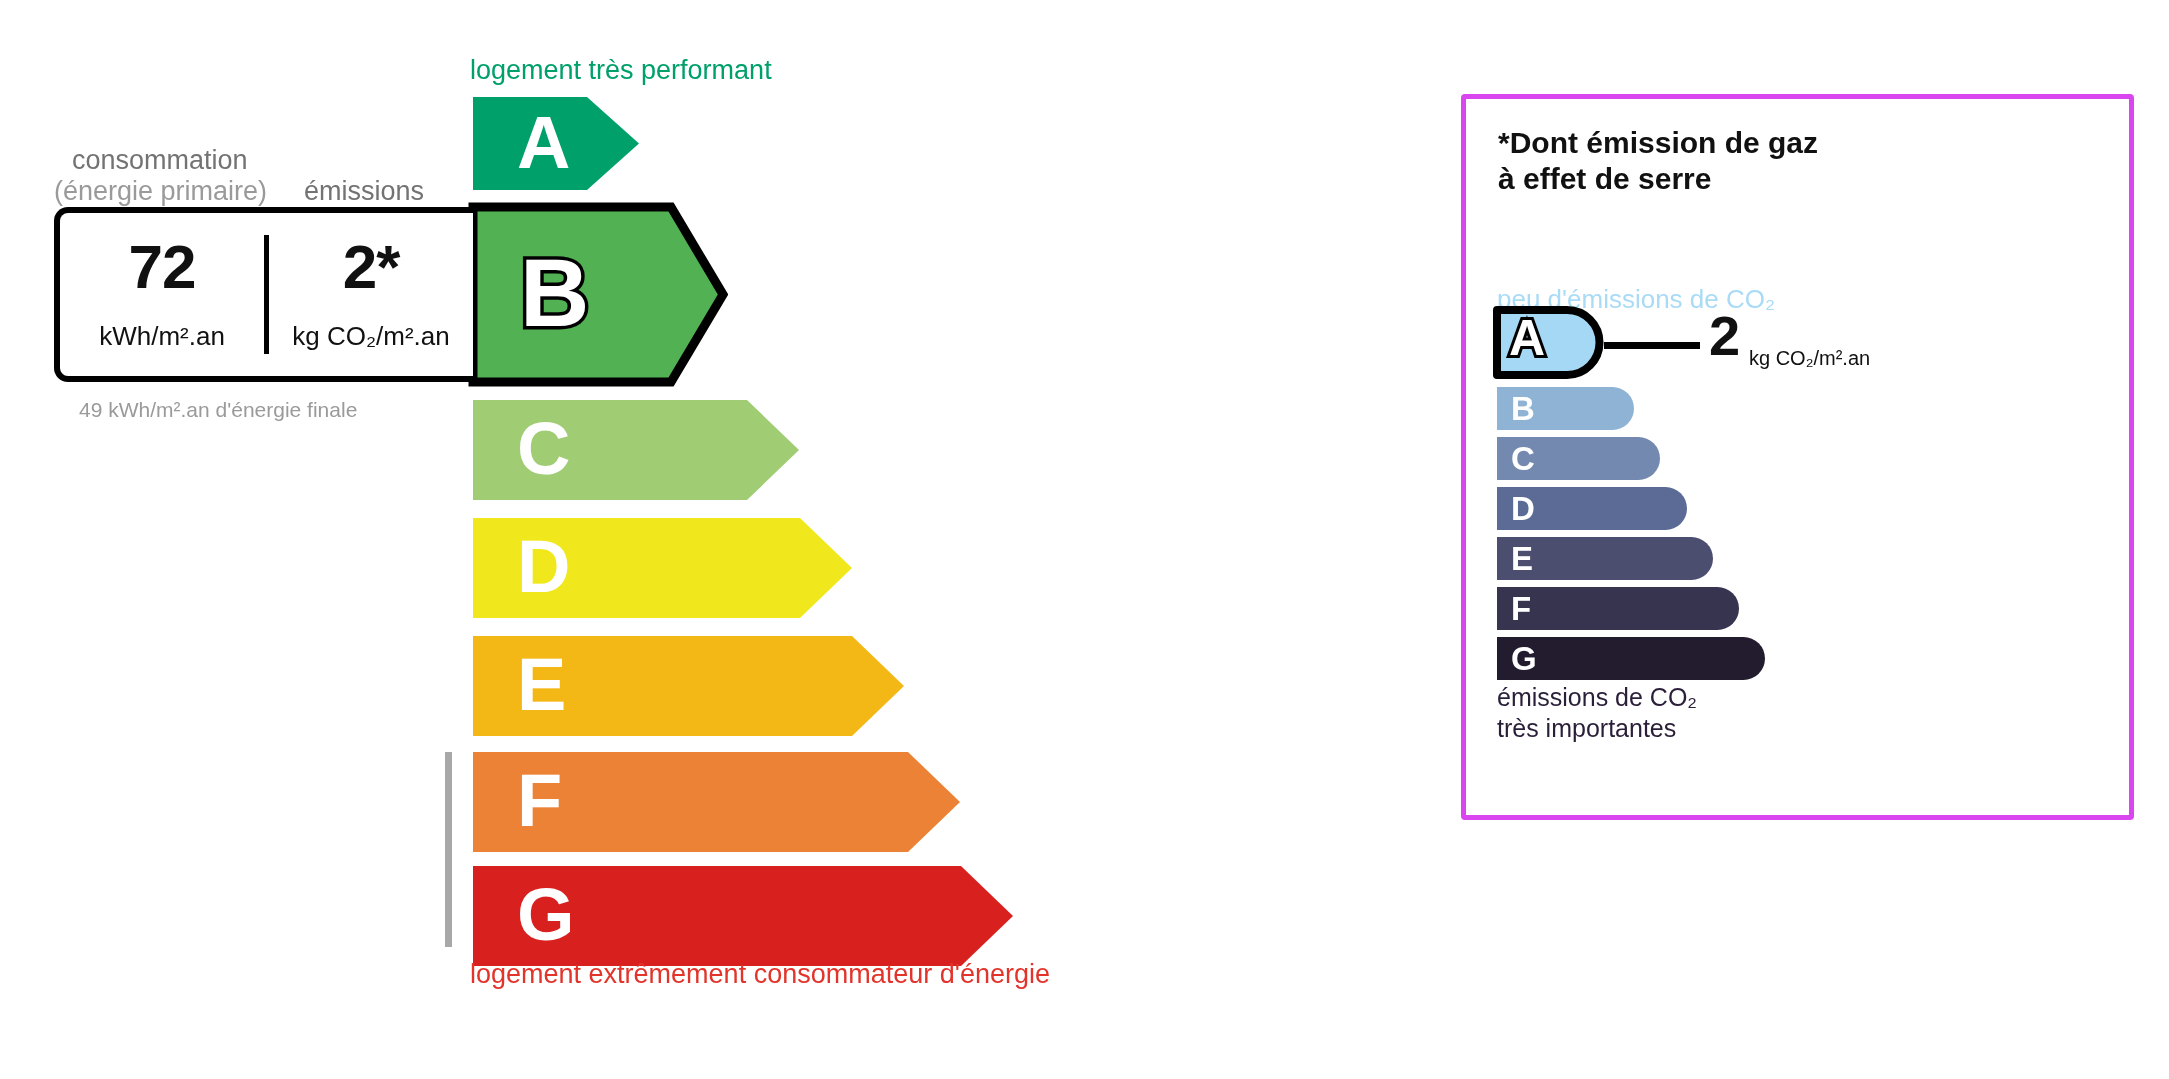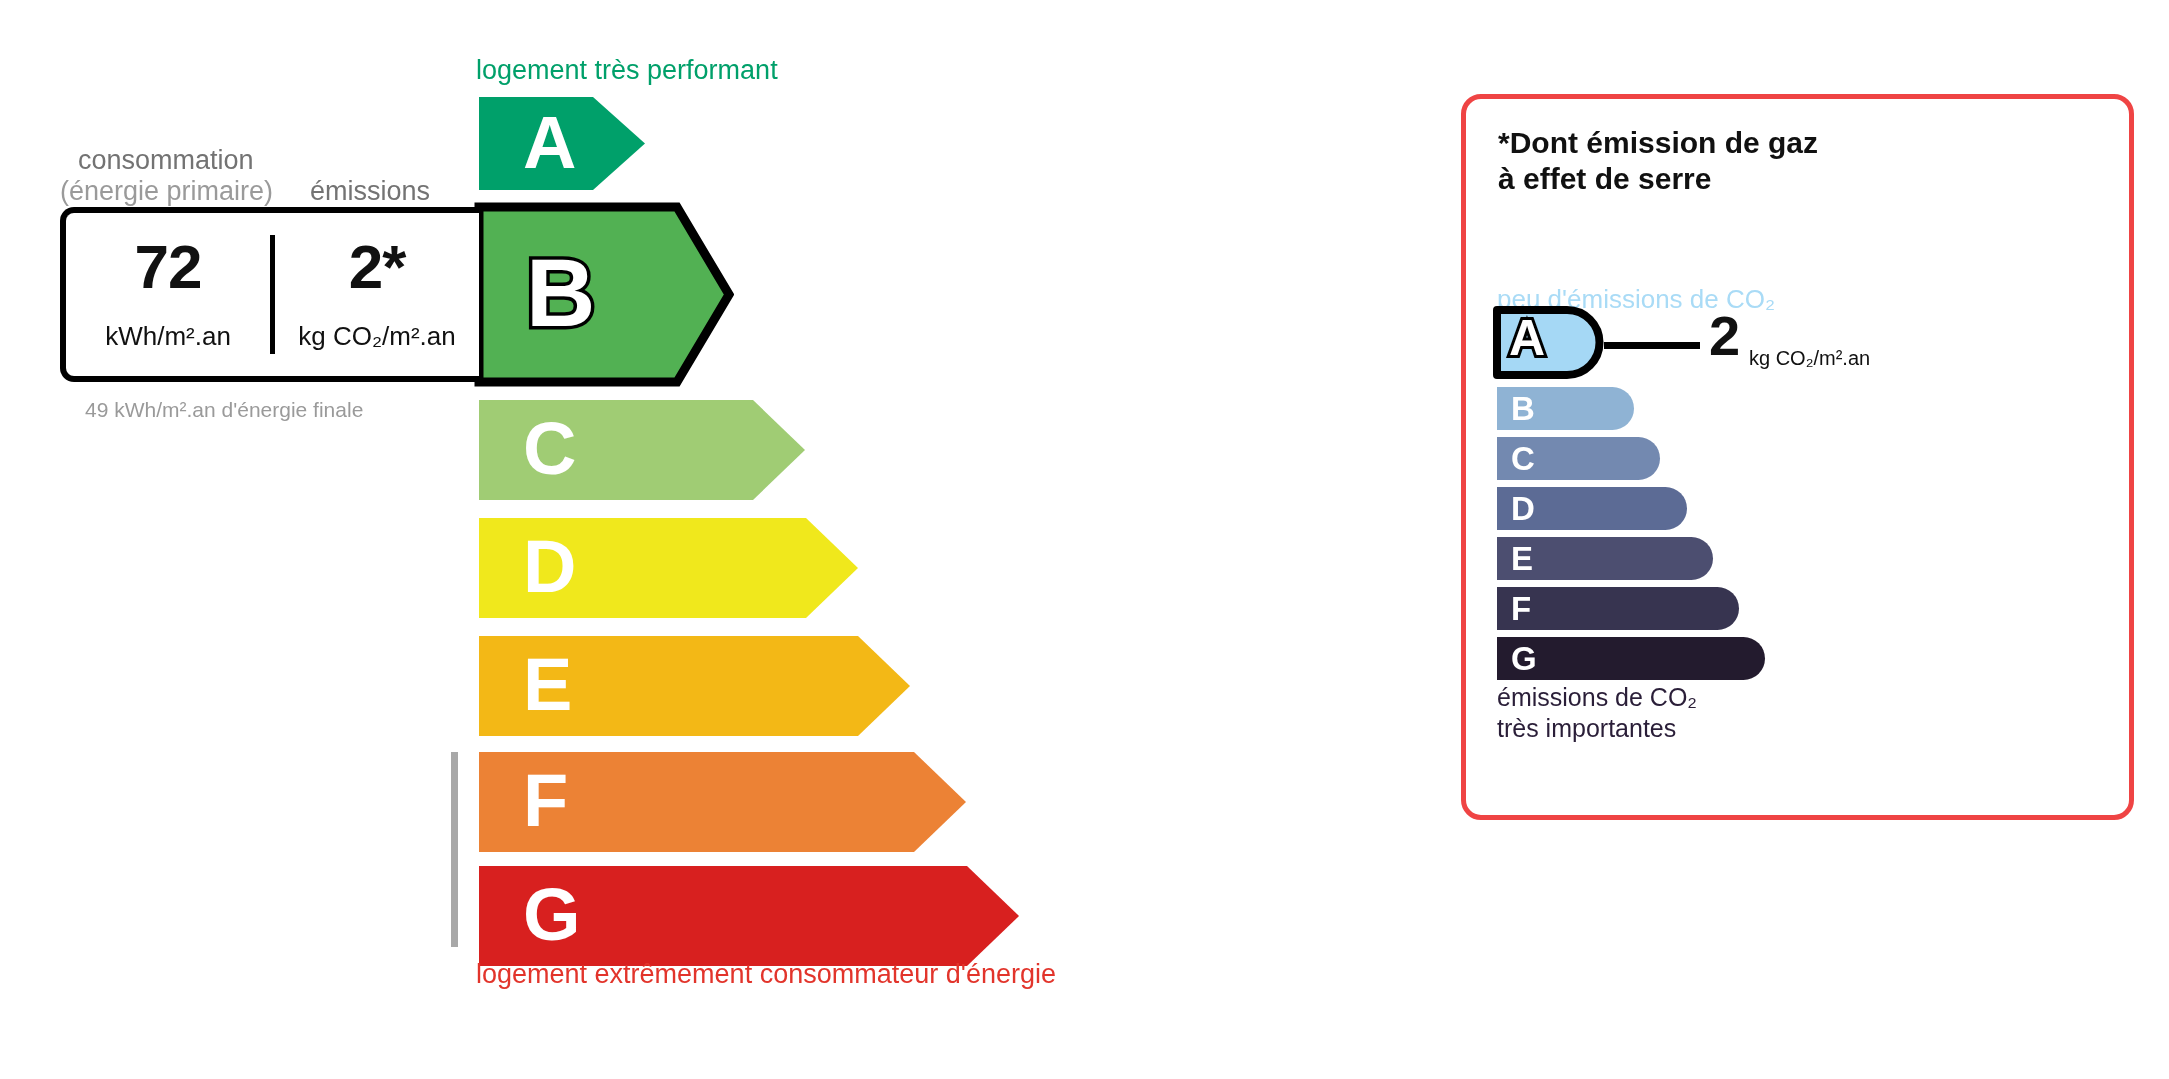--- a/index.html
+++ b/index.html
@@ -5,21 +5,21 @@
   * { box-sizing: border-box; margin: 0; padding: 0; }
   html, body {
     width: 2169px; height: 1079px;
     background: #ffffff;
     font-family: "Liberation Sans", sans-serif;
     overflow: hidden;
   }
   #root { position: relative; width: 2169px; height: 1079px; }
 
   
-  #dpe-panel { position: absolute; left: 12px; top: 0; width: 1300px; height: 1079px; }
+  #dpe-panel { position: absolute; left: 6px; top: 0; width: 1300px; height: 1079px; }
 
   .top-label {
     position: absolute;
     font-size: 27px;
     color: #00A06A;
     white-space: nowrap;
   }
   .bottom-label {
     position: absolute;
     font-size: 27px;
@@ -112,22 +112,22 @@
     font-size: 26px;
     line-height: 1.25;
     color: #9a9a9a;
   }
 
   
   #ges-panel {
     position: absolute;
     left: 1461px; top: 94px;
     width: 673px; height: 726px;
-    border: 5px solid #ef4444;
-    border-radius: 20px;
+    border: 5px solid #d946ef;
+    border-radius: 4px;
     background: #fff;
   }
   #ges-title {
     position: absolute;
     left: 32px; top: 26px;
     font-size: 30px; font-weight: 700;
     line-height: 1.2;
     color: #111;
     white-space: pre-line;
   }

